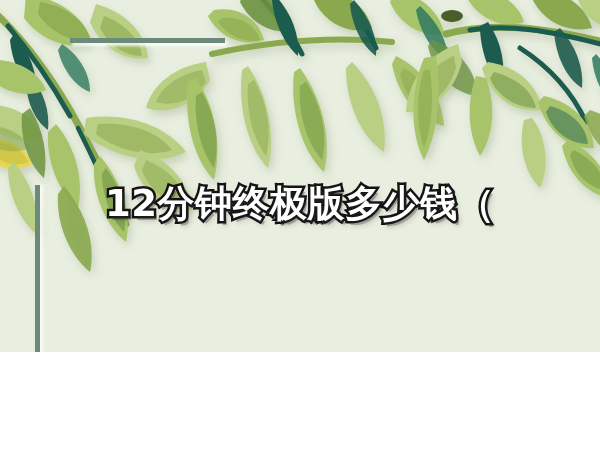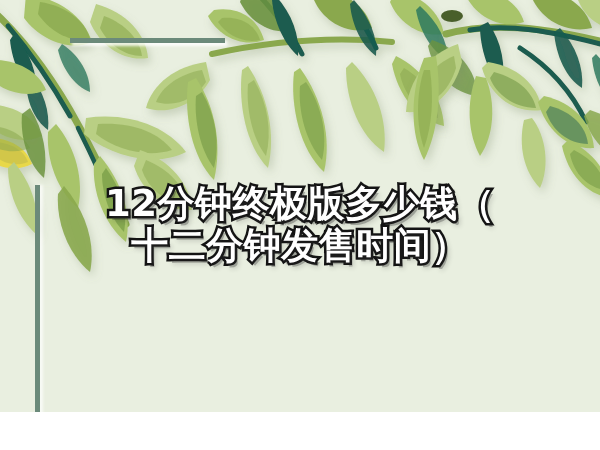--- a/index.html
+++ b/index.html
@@ -8,21 +8,21 @@
   }
   body {
     width: 600px;
     height: 450px;
     font-family: "Liberation Sans", sans-serif;
   }
 
   #poster {
     position: relative;
     width: 600px;
-    height: 412px;
+    height: 352px;
     overflow: hidden;
     background: #e9efe0;
   }
 
   
   .rule-h {
     position: absolute;
     left: 70px;
     top: 38px;
     width: 155px;
@@ -185,16 +185,15 @@
       <path d="M 568 140 C 594 152, 610 174, 610 198 C 586 194, 568 174, 562 146 Z" fill="#a8c46a"></path>
       <path d="M 574 150 C 594 160, 604 174, 606 190 C 588 188, 574 174, 570 154 Z" fill="#6d9440" opacity="0.5"></path>
     </g>
   </svg>
 
   <div class="rule-h"></div>
   <div class="rule-v"></div>
 
   <div class="headline">
     <span class="ln">12分钟终极版多少钱（</span>
-    <span class="ln">十二分钟发售时间）</span>
   </div>
 
 </div>
 
 </body></html>

